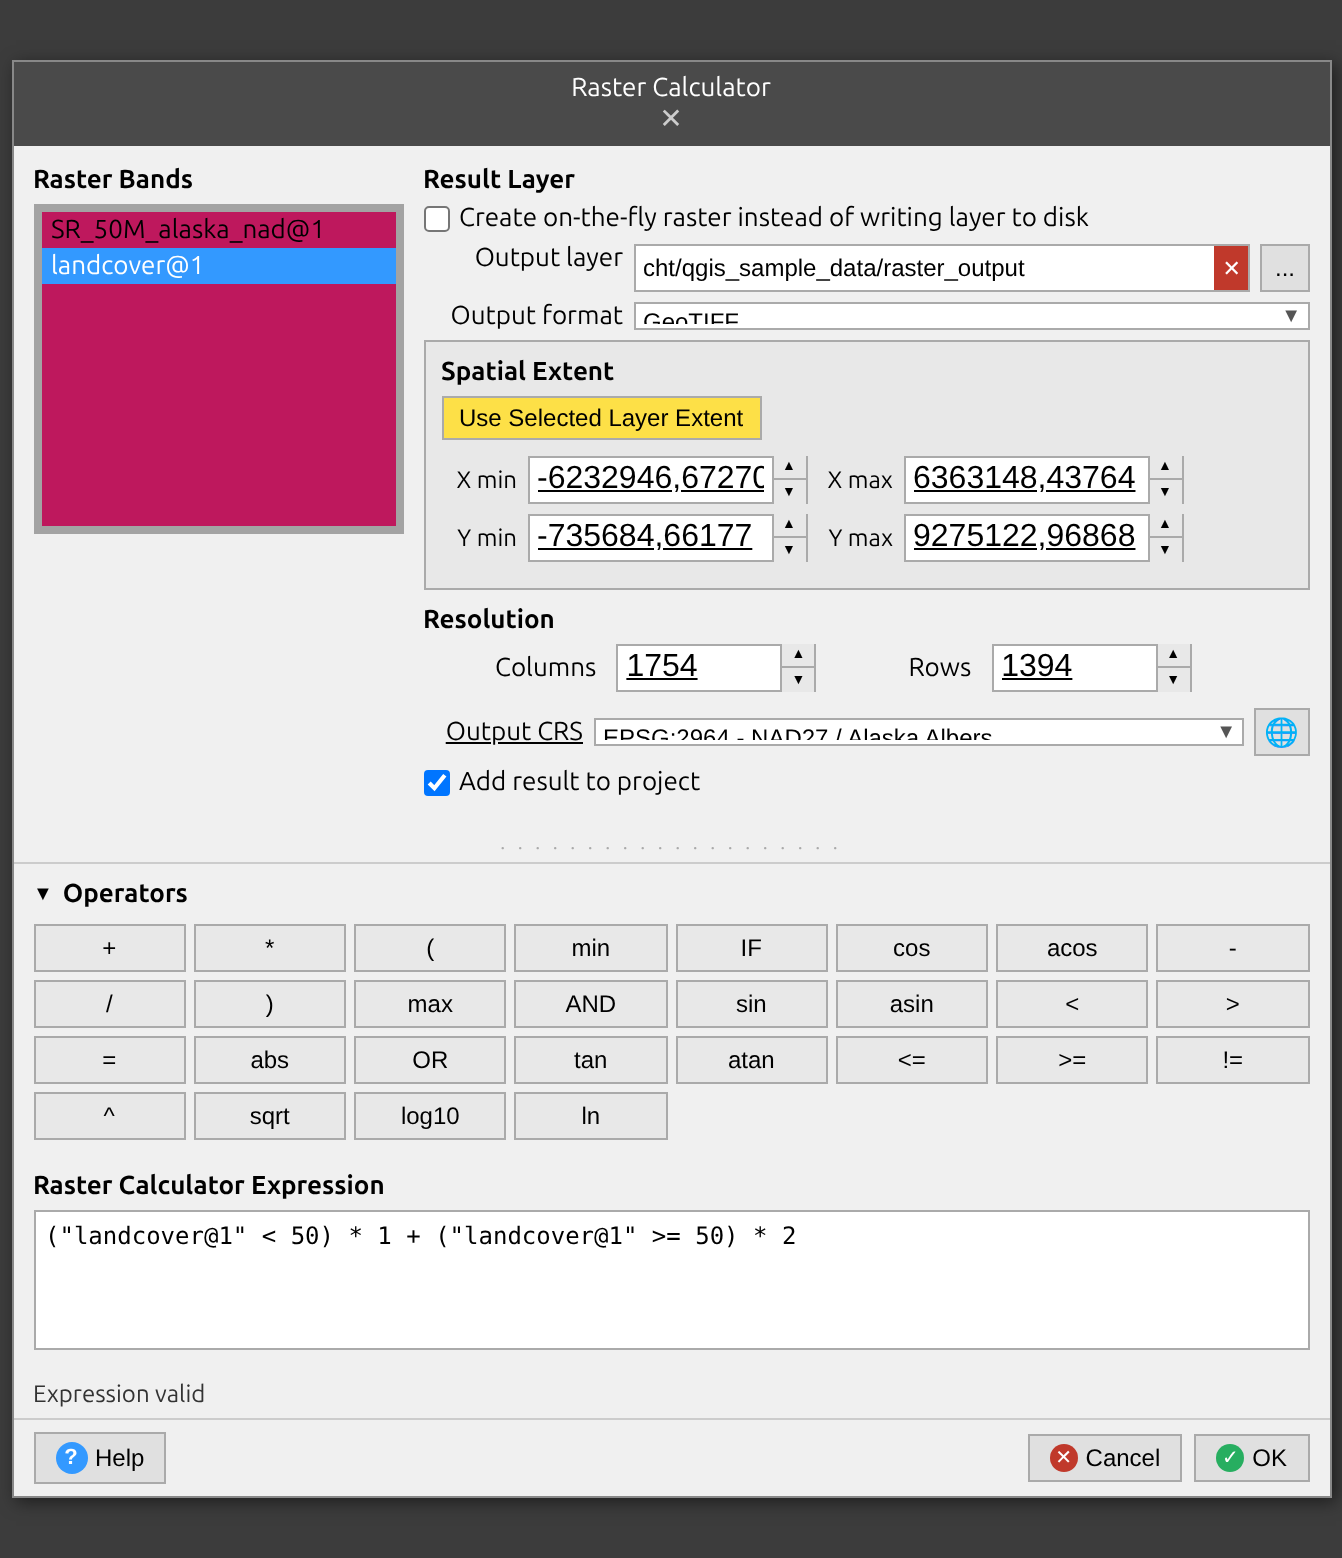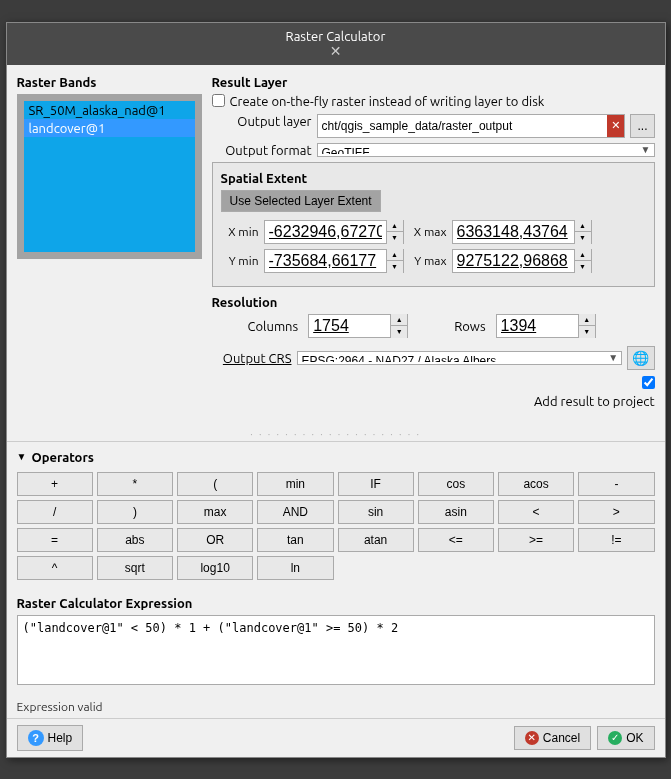--- a/index.html
+++ b/index.html
@@ -45,22 +45,22 @@
     }
     .right-panel {
       flex: 1;
     }
     .section-title {
       font-weight: bold;
       margin-bottom: 5px;
       font-size: 13px;
     }
     .raster-bands-list {
-      border: 7px solid #a3a3a3;
-      background: #0ea5e9;
+      border: 4px solid #a3a3a3;
+      background: #be185d;
       height: 165px;
       overflow-y: auto;
     }
     .band-item {
       padding: 2px 5px;
       cursor: pointer;
     }
     .band-item.selected {
       background: #3399ff;
       color: #fff;
@@ -146,21 +146,21 @@
       font-size: 10px;
       color: #555;
     }
     .spatial-extent-box {
       border: 1px solid #aaa;
       background: #e8e8e8;
       padding: 8px;
       margin-bottom: 8px;
     }
     .extent-btn {
-      background: #a3a3a3;
+      background: #fde047;
       border: 1px solid #aaa;
       padding: 3px 8px;
       cursor: pointer;
       font-size: 12px;
       margin-bottom: 8px;
     }
     .coords-row {
       display: flex;
       align-items: center;
       gap: 5px;
@@ -231,23 +231,22 @@
       border: 1px solid #aaa;
       padding: 2px 4px;
       cursor: pointer;
       height: 24px;
     }
     .globe-icon {
       font-size: 14px;
     }
     .add-result-row {
       display: flex;
-      align-items: flex-end;
+      align-items: center;
       gap: 5px;
-      flex-direction: column;
     }
     .operators-section {
       padding: 8px 10px;
       border-top: 1px solid #ccc;
     }
     .operators-title {
       display: flex;
       align-items: center;
       gap: 5px;
       font-weight: bold;

